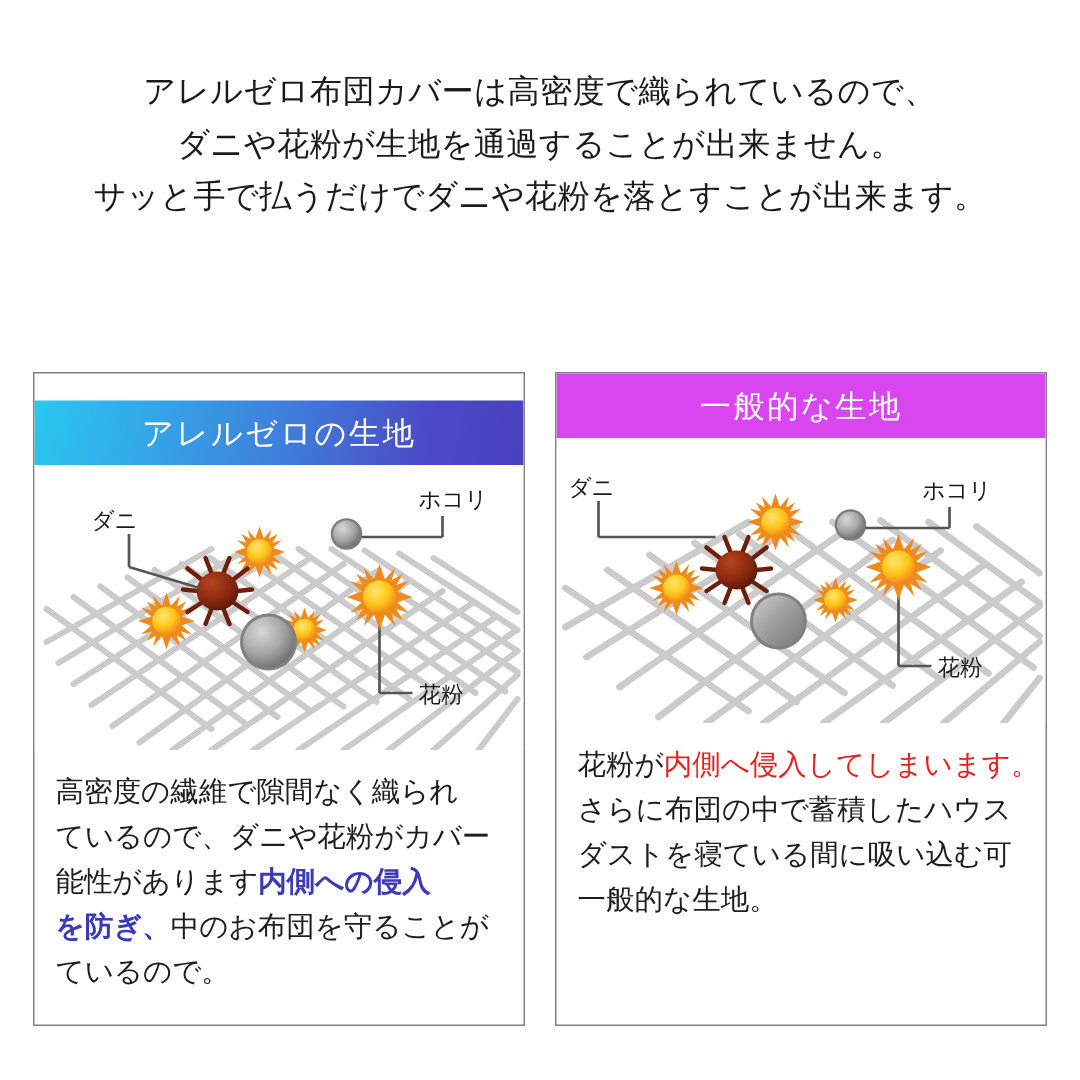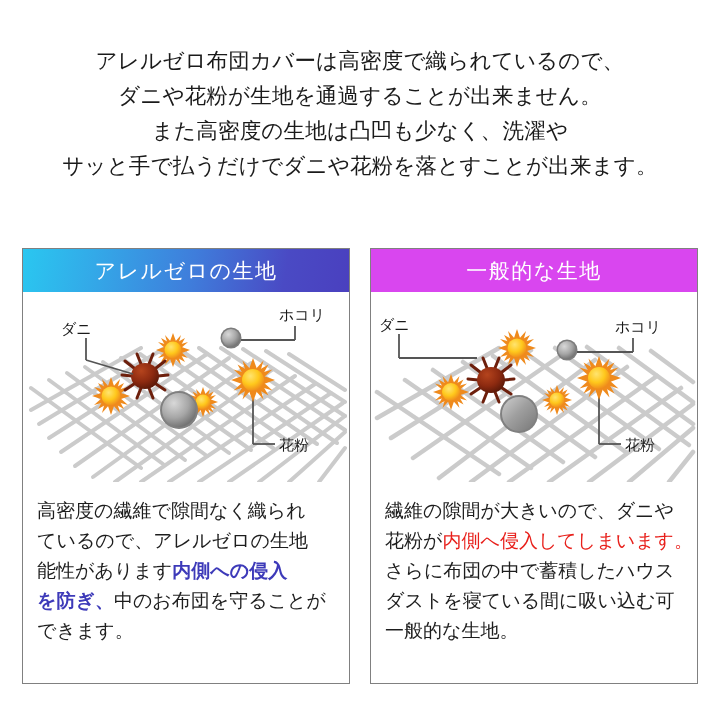--- a/index.html
+++ b/index.html
@@ -53,20 +53,21 @@
     display: flex;
     align-items: center;
     justify-content: center;
     color: #ffffff;
     font-size: 21px;
     letter-spacing: 1.5px;
     box-sizing: border-box;
   }
   .panel-header.grad {
     background: linear-gradient(100deg, #2ac7f0 0%, #33a9e8 22%, #3f7ddb 52%, #4a4ac4 80%, #4a40bf 100%);
+    margin-top: 18px;
   }
   .panel-header.flat {
     background: #d946ef;
   }
 
   
   .illus {
     position: relative;
     flex: 0 0 190px;
     height: 190px;
@@ -94,21 +95,20 @@
   }
 </style>
 </head>
 <body>
 
 <div id="page">
 
   <div class="intro">
     <span class="line">アレルゼロ布団カバーは高密度で織られているので、</span>
     <span class="line">ダニや花粉が生地を通過することが出来ません。</span>
-    <span class="line">また高密度の生地は凸凹も少なく、洗濯や</span>
     <span class="line">サッと手で払うだけでダニや花粉を落とすことが出来ます。</span>
   </div>
 
   <div class="panels">
 
     <div class="panel">
       <div class="panel-header grad">
         <span>アレルゼロの生地</span>
       </div>
 
@@ -290,30 +290,30 @@
           <text class="lbl" x="256" y="28">ホコリ</text>
           <text class="lbl" x="256" y="158">花粉</text>
         </svg>
       </div>
 
       <div class="panel-body">
         <span class="ln">
           <span>高密度の繊維で隙間なく織られ</span>
         </span>
         <span class="ln">
-          <span>ているので、アレルゼロの生地</span>
+          <span>ているので、ダニや花粉がカバー</span>
         </span>
         <span class="ln">
           <span>能性があります</span><span class="hl-blue">内側への侵入</span>
         </span>
         <span class="ln">
           <span class="hl-blue">を防ぎ、</span><span>中のお布団を守ることが</span>
         </span>
         <span class="ln">
-          <span>できます。</span>
+          <span>ているので。</span>
         </span>
       </div>
     </div>
 
     <div class="panel">
       <div class="panel-header flat">
         <span>一般的な生地</span>
       </div>
 
       <div class="illus">
@@ -487,23 +487,20 @@
           <line x1="28" y1="66" x2="106" y2="66" stroke="#555" stroke-width="1.8"></line>
 
           <text class="lbl" x="8" y="38">ダニ</text>
           <text class="lbl" x="244" y="40">ホコリ</text>
           <text class="lbl" x="254" y="158">花粉</text>
         </svg>
       </div>
 
       <div class="panel-body">
         <span class="ln">
-          <span>繊維の隙間が大きいので、ダニや</span>
-        </span>
-        <span class="ln">
           <span>花粉が</span><span class="hl-red">内側へ侵入してしまいます。</span>
         </span>
         <span class="ln">
           <span>さらに布団の中で蓄積したハウス</span>
         </span>
         <span class="ln">
           <span>ダストを寝ている間に吸い込む可</span>
         </span>
         <span class="ln">
           <span>一般的な生地。</span>

